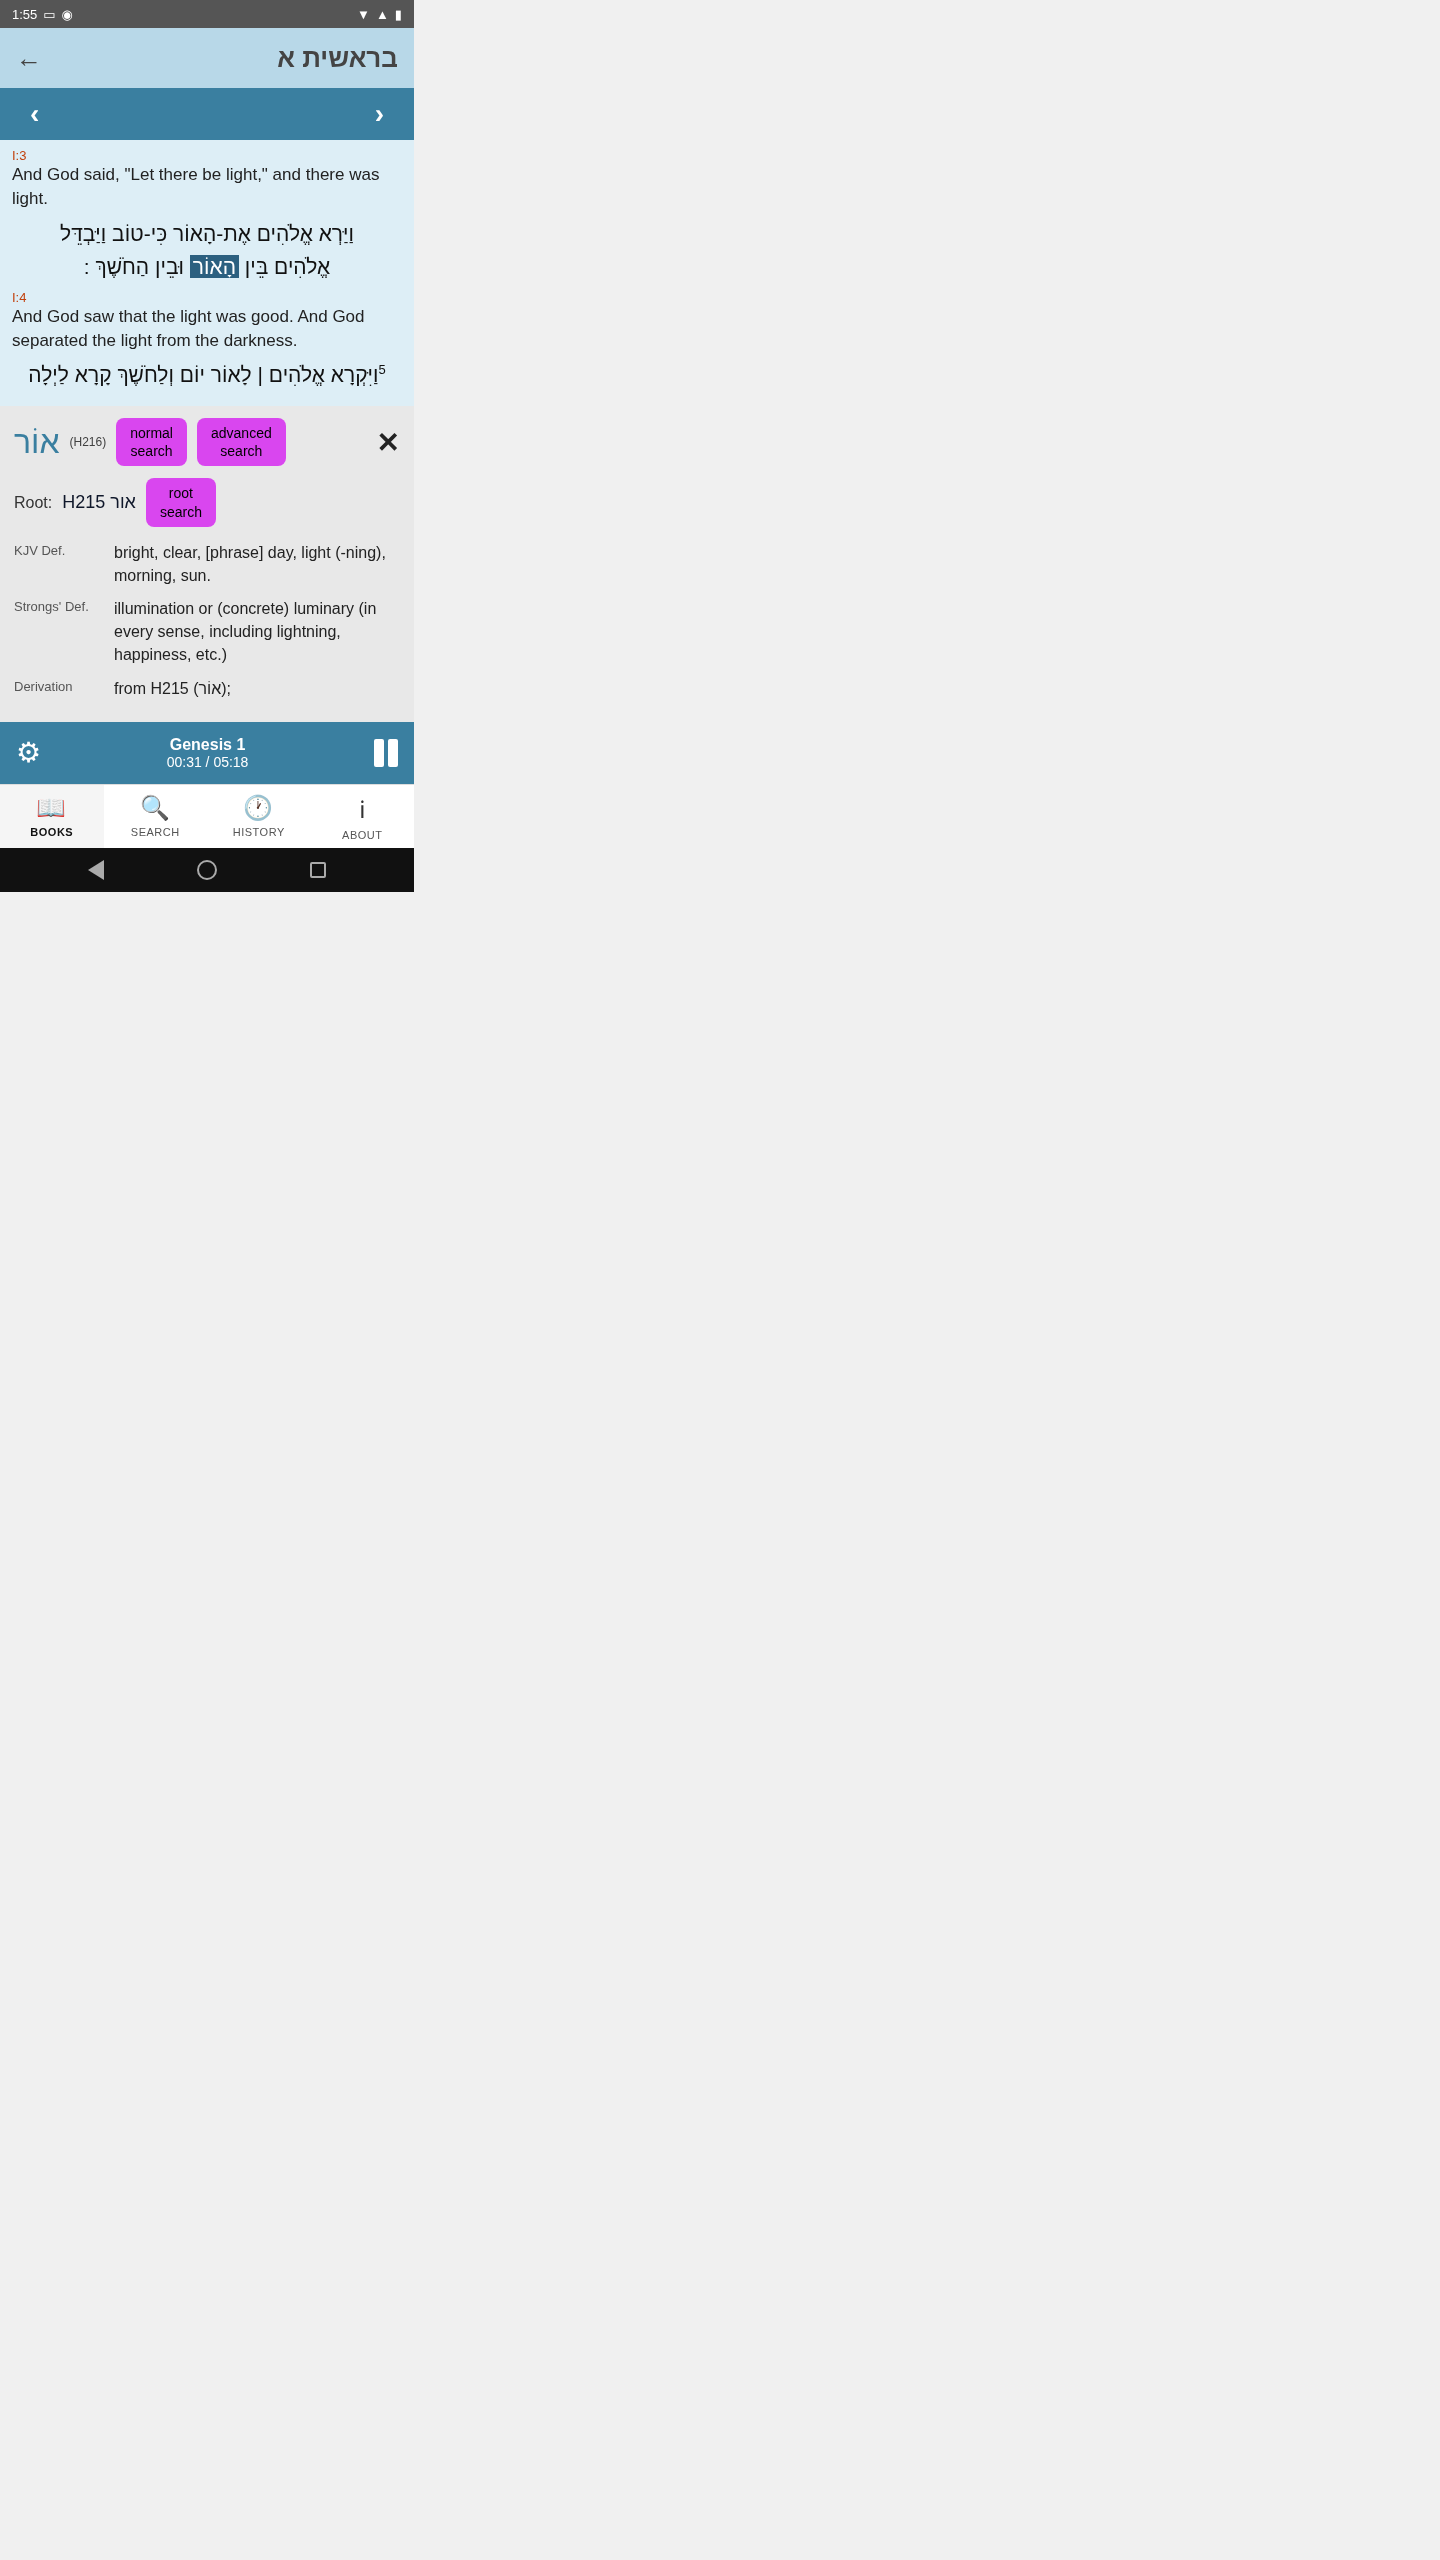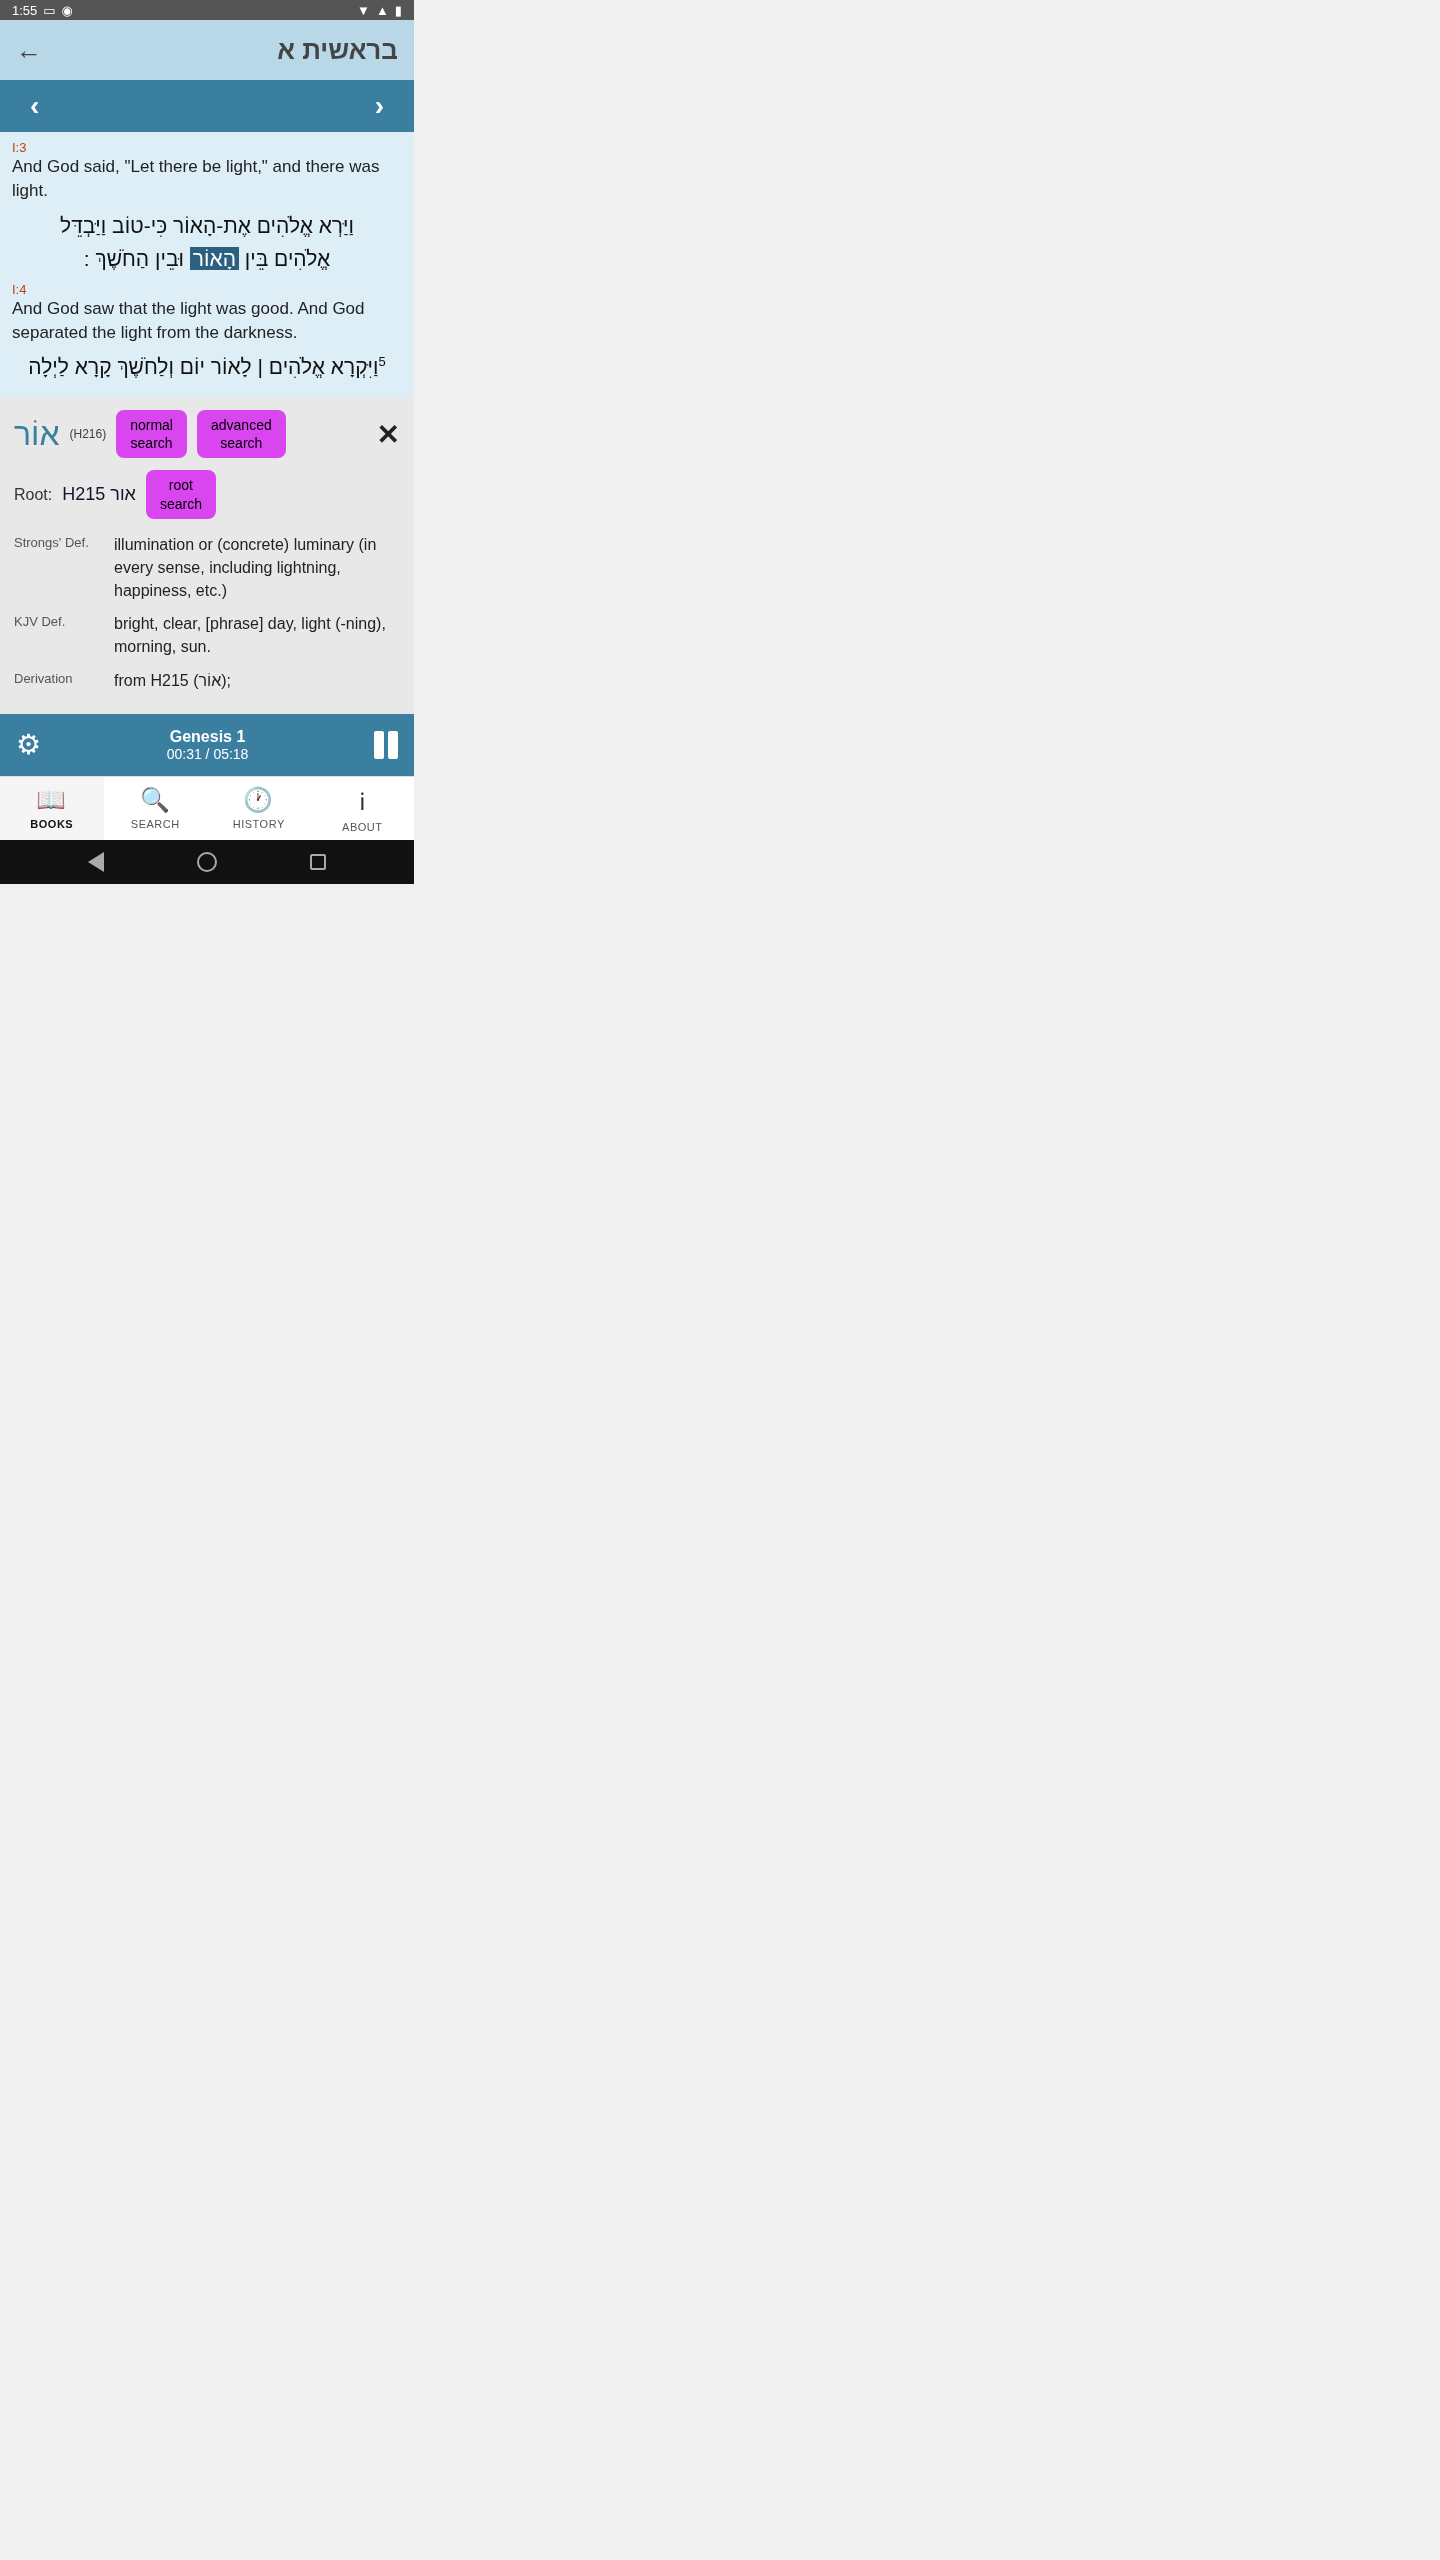--- a/index.html
+++ b/index.html
@@ -12,21 +12,21 @@
     }
 
     
     .status-bar {
       background: #555;
       color: white;
       display: flex;
       justify-content: space-between;
       align-items: center;
       padding: 4px 12px;
-      height: 20px;
+      height: 28px;
       font-size: 13px;
     }
     .status-left { display: flex; align-items: center; gap: 6px; }
     .status-right { display: flex; align-items: center; gap: 6px; }
 
     
     .top-nav {
       background: #b8d8e8;
       display: flex;
       align-items: center;
@@ -346,26 +346,26 @@
 
   <div class="root-row">
     <span class="root-label">Root:</span>
     <span class="root-value">אור H215</span>
     <button class="search-btn" style="white-space: pre-line;">root
 search</button>
   </div>
 
   <div class="def-table">
     <div class="def-row">
+      <span class="def-label">KJV Def.</span>
+      <span class="def-value">bright, clear, [phrase] day, light (-ning), morning, sun.</span>
+    </div>
+    <div class="def-row">
       <span class="def-label">Strongs' Def.</span>
       <span class="def-value">illumination or (concrete) luminary (in every sense, including lightning, happiness, etc.)</span>
-    </div>
-    <div class="def-row">
-      <span class="def-label">KJV Def.</span>
-      <span class="def-value">bright, clear, [phrase] day, light (-ning), morning, sun.</span>
     </div>
     <div class="def-row">
       <span class="def-label">Derivation</span>
       <span class="def-value">from H215 (אוֹר);</span>
     </div>
   </div>
 
 </div>
 
 <div class="bottom-player">

